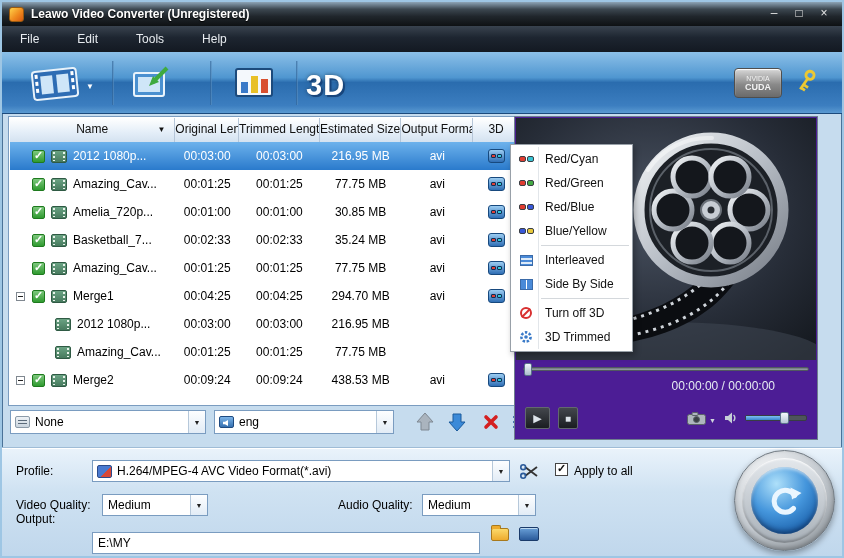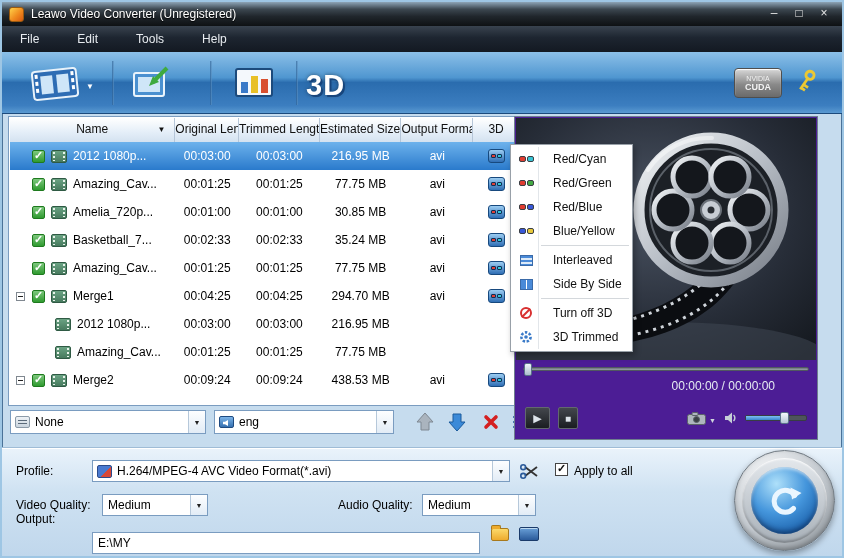--- a/index.html
+++ b/index.html
@@ -5,21 +5,21 @@
   * { margin:0; padding:0; box-sizing:border-box; }
   body { font-family:"Liberation Sans", sans-serif; background:#8fa2b2; }
   .window { position:relative; width:844px; height:558px; background:#c6dcee; overflow:hidden;
             border:2px solid #9ec6e4; box-shadow:inset 0 0 0 1px #4a7298; }
 
   
   .titlebar { position:absolute; left:0; top:0; right:0; height:24px; display:flex; align-items:center;
               padding-left:7px; background:linear-gradient(#8da4b6 0%,#3c4750 30%,#20262c 60%,#0e1114 100%); }
   .appicon { width:15px; height:15px; border-radius:3px; border:1px solid #9a5a10;
              background:linear-gradient(135deg,#ffd24a,#f08a1e 55%,#d85a10); }
-  .ttitle { color:#fff; font-weight:normal; font-size:12px; margin-left:7px; text-shadow:0 1px 1px #000; }
+  .ttitle { color:#fff; font-weight:bold; font-size:12px; margin-left:7px; text-shadow:0 1px 1px #000; }
   .wbtns { margin-left:auto; display:flex; gap:5px; padding-right:8px; }
   .wb { width:20px; height:16px; color:#e6e6e6; font-size:12px; line-height:15px; text-align:center; }
 
   
   .menubar { position:absolute; left:0; top:24px; right:0; height:26px; display:flex; align-items:center;
              padding-left:18px; background:linear-gradient(#39434f,#1d2530 45%,#131922); color:#e8ecf0; font-size:12px; }
   .mitem { margin-right:38px; }
 
   
   .toolbar { position:absolute; left:0; top:50px; right:0; height:62px;
@@ -80,21 +80,21 @@
   .sarr.up::before{content:"\25B2"} .sarr.down::before{content:"\25BC"}
   .sthumb { position:absolute; left:1px; right:1px; top:13px; height:96px; border-radius:1px;
             background:linear-gradient(90deg,#fbfdff,#dde8f4); border:1px solid #9fb4c9; }
 
   
   .ctxmenu { position:absolute; left:508px; top:142px; width:123px; background:#fff; z-index:60;
              border:1px solid #98a0a8; box-shadow:2px 3px 6px rgba(0,0,0,.3); padding:2px 0; }
   .ctxmenu::after { content:""; position:absolute; left:27px; top:2px; bottom:2px; width:1px; background:#e2e6ea; }
   .ci { height:24px; display:flex; align-items:center; padding-left:4px; font-size:12px; color:#101010; }
   .ci .ig { width:22px; flex:none; display:flex; justify-content:center; }
-  .ci .lbl { margin-left:16px; }
+  .ci .lbl { margin-left:8px; }
   .csep { height:1px; background:#d4d8dc; margin:2px 3px 2px 30px; }
   .gl { display:inline-flex; }
   .gel { width:7px; height:6px; border:1px solid #3a3f45; border-radius:2px; display:inline-block; }
   .gel + .gel { margin-left:1px; }
   .lz-red{background:#e03c30} .lz-cyan{background:#38c4d4} .lz-green{background:#44aa44}
   .lz-blue{background:#3858d8} .lz-yellow{background:#e8c83a}
   .mi-inter { width:13px; height:11px; border:1px solid #3a6aa8;
               background:repeating-linear-gradient(to bottom,#4a8ad8 0 2px,#dceaf8 2px 4px); }
   .mi-sbs { width:13px; height:11px; border:1px solid #3a6aa8;
             background:linear-gradient(90deg,#4a8ad8 0 42%,#fff 42% 58%,#4a8ad8 58% 100%); }

